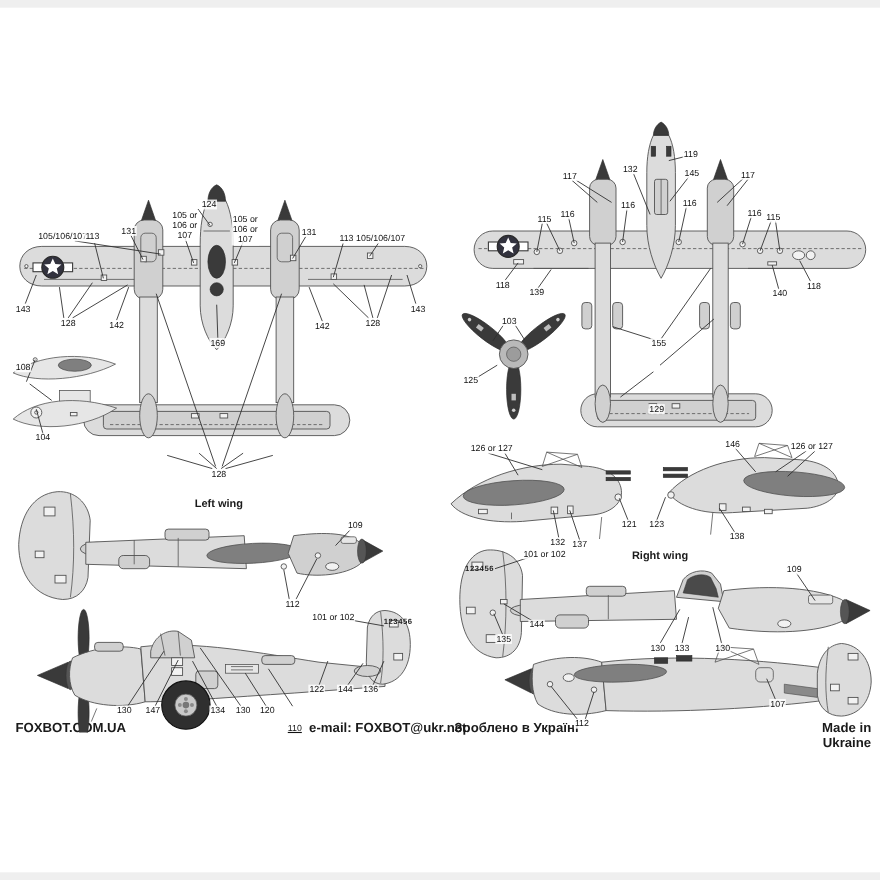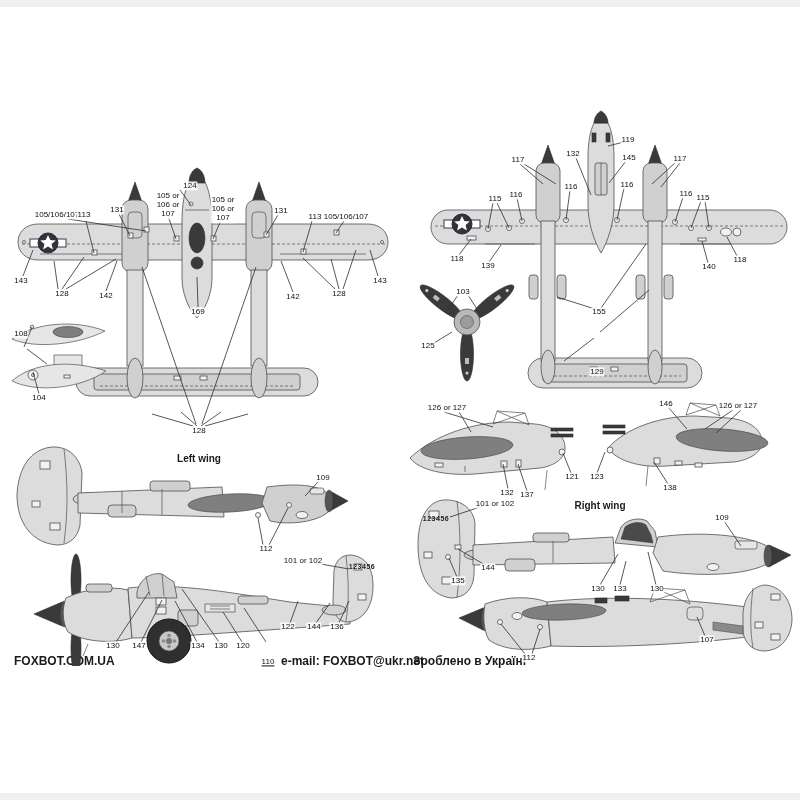--- a/index.html
+++ b/index.html
@@ -475,13 +475,14 @@
       <span class="callout" style="left: 657px; top: 589px;">130</span>
       <span class="callout" style="left: 529px; top: 658px;">112</span>
       <span class="callout" style="left: 707px; top: 640px;">107</span>
       <span class="serial" style="left: 362px; top: 566px;">123456</span>
       <span class="serial" style="left: 436px; top: 518px;">123456</span>
     </div>
 
   <div id="f-site" class="foot">FOXBOT.COM.UA</div>
   <div id="f-email" class="foot">e-mail: FOXBOT@ukr.net</div>
   <div id="f-ua" class="foot">Зроблено в Україні</div>
+  <div id="f-en" class="foot">Made in Ukraine</div>
 </div>
 
 </body></html>

